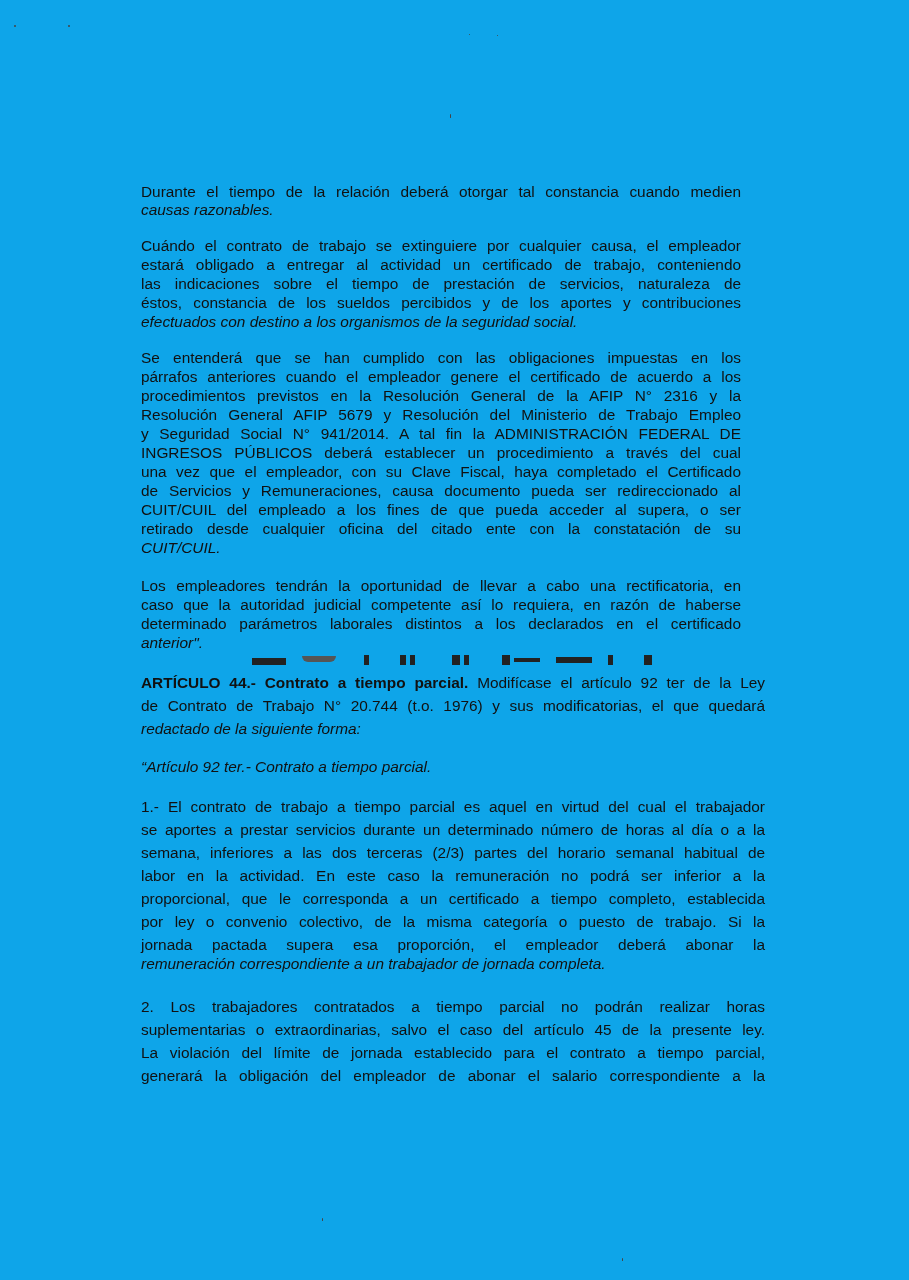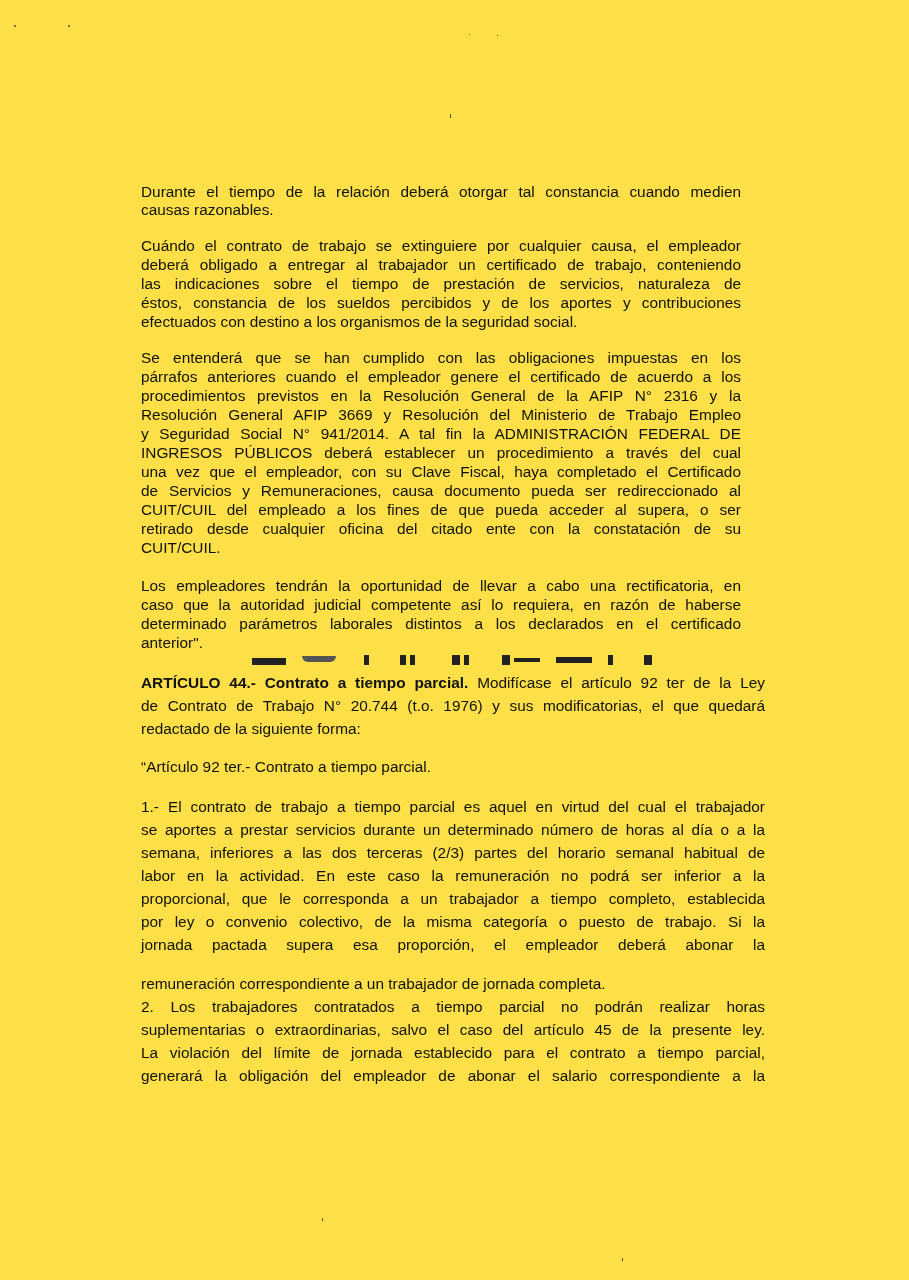--- a/index.html
+++ b/index.html
@@ -1,30 +1,30 @@
 <!DOCTYPE html>
 <html><head>
   <meta charset="utf-8">
   <style>
     html, body { margin: 0; padding: 0; background: #ffffff; }
     body { width: 909px; height: 1280px; position: relative; overflow: hidden; }
-    .page { position: absolute; left: 0; top: 0; width: 909px; height: 1280px; background: #fde047; }
+    .page { position: absolute; left: 0; top: 0; width: 909px; height: 1280px; background: #0ea5e9; }
     .speck { position: absolute; width: 2px; height: 2px; background: #444; border-radius: 1px; }
     .line {
       position: absolute;
       left: 141px;
       font-family: "Liberation Sans", sans-serif;
       color: #111;
       white-space: nowrap;
       text-align: justify;
       text-align-last: justify;
     }
     .top .line { width: 600px; font-size: 15.4px; line-height: 19px; }
     .bot .line { width: 624px; font-size: 15.4px; line-height: 19px; }
-    .line.last { text-align-last: left; }
+    .line.last { text-align-last: left; font-style: italic; }
     .b { font-weight: bold; }
     .artifact { position: absolute; left: 252px; top: 655px; width: 410px; height: 12px; }
     .artifact span { position: absolute; top: 0; height: 10px; background: #222; }
   </style>
 </head>
 <body>
 
 <div class="page">
 
   <div class="speck" style="left:14px;top:25px;"></div>
@@ -33,29 +33,29 @@
   <div class="speck" style="left:497px;top:35px;width:1px;height:1px;"></div>
   <div class="speck" style="left:450px;top:114px;width:1px;height:4px;"></div>
   <div class="speck" style="left:322px;top:1218px;width:1px;height:3px;"></div>
   <div class="speck" style="left:622px;top:1258px;width:1px;height:3px;"></div>
 
   <div class="top">
     <div class="line" style="top:182px">Durante el tiempo de la relación deberá otorgar tal constancia cuando medien</div>
     <div class="line last" style="top:200px">causas razonables.</div>
 
     <div class="line" style="top:236px">Cuándo el contrato de trabajo se extinguiere por cualquier causa, el empleador</div>
-    <div class="line" style="top:255px">deberá obligado a entregar al trabajador un certificado de trabajo, conteniendo</div>
+    <div class="line" style="top:255px">estará obligado a entregar al actividad un certificado de trabajo, conteniendo</div>
     <div class="line" style="top:274px">las indicaciones sobre el tiempo de prestación de servicios, naturaleza de</div>
     <div class="line" style="top:293px">éstos, constancia de los sueldos percibidos y de los aportes y contribuciones</div>
     <div class="line last" style="top:312px">efectuados con destino a los organismos de la seguridad social.</div>
 
     <div class="line" style="top:348px">Se entenderá que se han cumplido con las obligaciones impuestas en los</div>
     <div class="line" style="top:367px">párrafos anteriores cuando el empleador genere el certificado de acuerdo a los</div>
     <div class="line" style="top:386px">procedimientos previstos en la Resolución General de la AFIP N° 2316 y la</div>
-    <div class="line" style="top:405px">Resolución General AFIP 3669 y Resolución del Ministerio de Trabajo Empleo</div>
+    <div class="line" style="top:405px">Resolución General AFIP 5679 y Resolución del Ministerio de Trabajo Empleo</div>
     <div class="line" style="top:424px">y Seguridad Social N° 941/2014. A tal fin la ADMINISTRACIÓN FEDERAL DE</div>
     <div class="line" style="top:443px">INGRESOS PÚBLICOS deberá establecer un procedimiento a través del cual</div>
     <div class="line" style="top:462px">una vez que el empleador, con su Clave Fiscal, haya completado el Certificado</div>
     <div class="line" style="top:481px">de Servicios y Remuneraciones, causa documento pueda ser redireccionado al</div>
     <div class="line" style="top:500px">CUIT/CUIL del empleado a los fines de que pueda acceder al supera, o ser</div>
     <div class="line" style="top:519px">retirado desde cualquier oficina del citado ente con la constatación de su</div>
     <div class="line last" style="top:538px">CUIT/CUIL.</div>
 
     <div class="line" style="top:576px">Los empleadores tendrán la oportunidad de llevar a cabo una rectificatoria, en</div>
     <div class="line" style="top:595px">caso que la autoridad judicial competente así lo requiera, en razón de haberse</div>
@@ -84,23 +84,23 @@
     </div>
     <div class="line" style="top:696px">de Contrato de Trabajo N° 20.744 (t.o. 1976) y sus modificatorias, el que quedará</div>
     <div class="line last" style="top:719px">redactado de la siguiente forma:</div>
 
     <div class="line last" style="top:757px">“Artículo 92 ter.- Contrato a tiempo parcial.</div>
 
     <div class="line" style="top:797px">1.- El contrato de trabajo a tiempo parcial es aquel en virtud del cual el trabajador</div>
     <div class="line" style="top:820px">se aportes a prestar servicios durante un determinado número de horas al día o a la</div>
     <div class="line" style="top:843px">semana, inferiores a las dos terceras (2/3) partes del horario semanal habitual de</div>
     <div class="line" style="top:866px">labor en la actividad. En este caso la remuneración no podrá ser inferior a la</div>
-    <div class="line" style="top:889px">proporcional, que le corresponda a un trabajador a tiempo completo, establecida</div>
+    <div class="line" style="top:889px">proporcional, que le corresponda a un certificado a tiempo completo, establecida</div>
     <div class="line" style="top:912px">por ley o convenio colectivo, de la misma categoría o puesto de trabajo. Si la</div>
     <div class="line" style="top:935px">jornada pactada supera esa proporción, el empleador deberá abonar la</div>
-    <div class="line last" style="top:974px">remuneración correspondiente a un trabajador de jornada completa.</div>
+    <div class="line last" style="top:954px">remuneración correspondiente a un trabajador de jornada completa.</div>
 
     <div class="line" style="top:997px">2. Los trabajadores contratados a tiempo parcial no podrán realizar horas</div>
     <div class="line" style="top:1020px">suplementarias o extraordinarias, salvo el caso del artículo 45 de la presente ley.</div>
     <div class="line" style="top:1043px">La violación del límite de jornada establecido para el contrato a tiempo parcial,</div>
     <div class="line" style="top:1066px">generará la obligación del empleador de abonar el salario correspondiente a la</div>
   </div>
 </div>
 
 </body></html>

